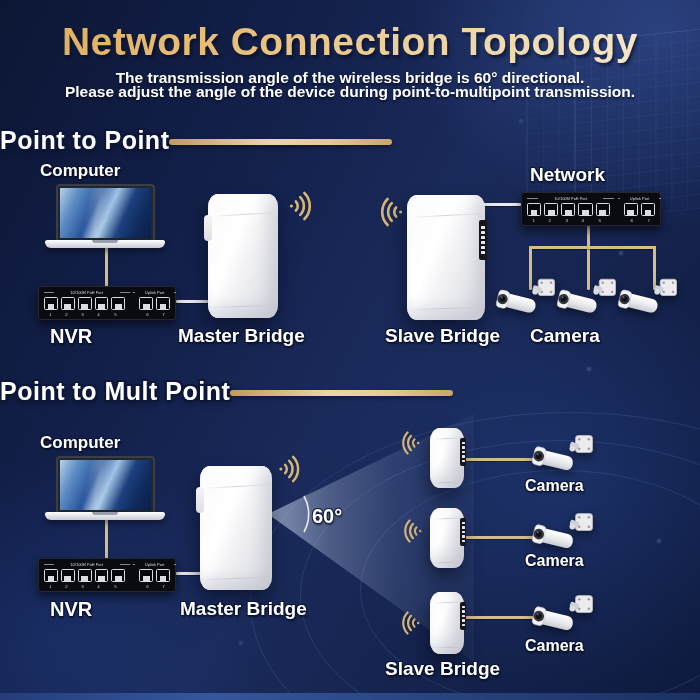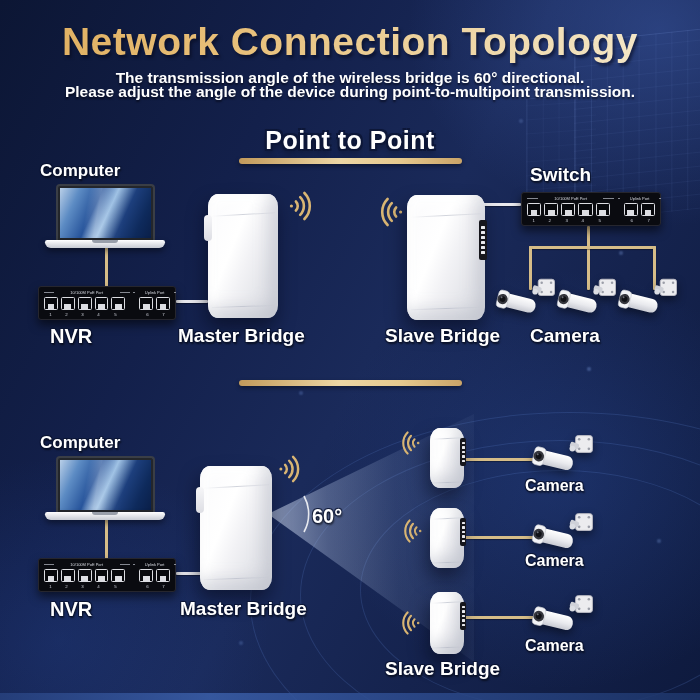--- a/index.html
+++ b/index.html
@@ -52,21 +52,21 @@
     }
   }
   .poster-sub {
     position:absolute; left:0; width:100%; text-align:center; color:#ffffff;
     font-weight:bold; font-size:15.5px; line-height:18px;
     text-shadow:0 2px 2px rgba(0,0,10,.6);
   }
   .sub1 { top:69px; } .sub2 { top:83px; }
 
   
-  .sec-head { position:absolute; left:0; width:100%; display:flex; flex-direction:column; align-items:center; }
+  .sec-head { position:absolute; left:0; width:100%; display:flex; align-items:center; }
   .sec-title {
     font-size:25px; font-weight:bold; color:#ffffff; letter-spacing:.5px;
     text-shadow:-2px -2px 0 #0d1738, 2px -2px 0 #0d1738, -2px 2px 0 #0d1738, 2px 2px 0 #0d1738, 0 4px 6px rgba(0,0,0,.45);
   }
   .sec-underline {
     margin-top:3px; width:223px; height:6px; border-radius:3px;
     background:linear-gradient(90deg,#c29a5b,#ecd6a4 45%,#e6c98e,#caa468);
     box-shadow:0 2px 4px rgba(0,0,0,.4);
   }
 
@@ -263,21 +263,21 @@
       <i></i>
         <i></i>
         <i></i>
         <i></i>
         <i></i>
         <i></i>
     </div>
   </div>
   <div class="dev-label" style="left:385px;top:325px;width:130px;font-size:19px">Slave Bridge</div>
 
-  <div class="dev-label" style="left:530px;top:164px;width:120px;font-size:19px">Switch</div>
+  <div class="dev-label" style="left:530px;top:164px;width:120px;font-size:19px">Network</div>
   <div class="netbox" style="left:521px;top:192px;width:140px;height:34px">
     <div class="nb-grp nb-grp-poe">
       <i class="nb-line"></i>
       <span class="nb-text">10/100M PoE Port</span>
       <i class="nb-line"></i>
     </div>
     <div class="nb-grp nb-grp-up">
       <i class="nb-line"></i>
       <span class="nb-text">Uplink Port</span>
       <i class="nb-line"></i>
@@ -309,20 +309,21 @@
     </svg>
   <svg class="cam" style="left:558px;top:277px" width="60" height="42" viewBox="0 0 96 64">
       <use href="#cam-def"></use>
     </svg>
   <svg class="cam" style="left:619px;top:277px" width="60" height="42" viewBox="0 0 96 64">
       <use href="#cam-def"></use>
     </svg>
   <div class="dev-label" style="left:530px;top:325px;width:120px;font-size:19px">Camera</div>
 
   <div class="sec-head" style="top:377px">
+    <div class="sec-title">Point to Mult Point</div>
     <div class="sec-underline"></div>
   </div>
 
   <div class="cone"></div>
   <svg class="cone-arc" width="60" height="70" viewBox="0 0 60 70">
     <path d="M36 16 A37 37 0 0 1 36 52" stroke="rgba(255,255,255,.85)" stroke-width="1.6" fill="none"></path>
   </svg>
   <div class="dev-label angle-label">60°</div>
 
   <div class="cable" style="left:105px;top:518px;width:3px;height:41px"></div>

